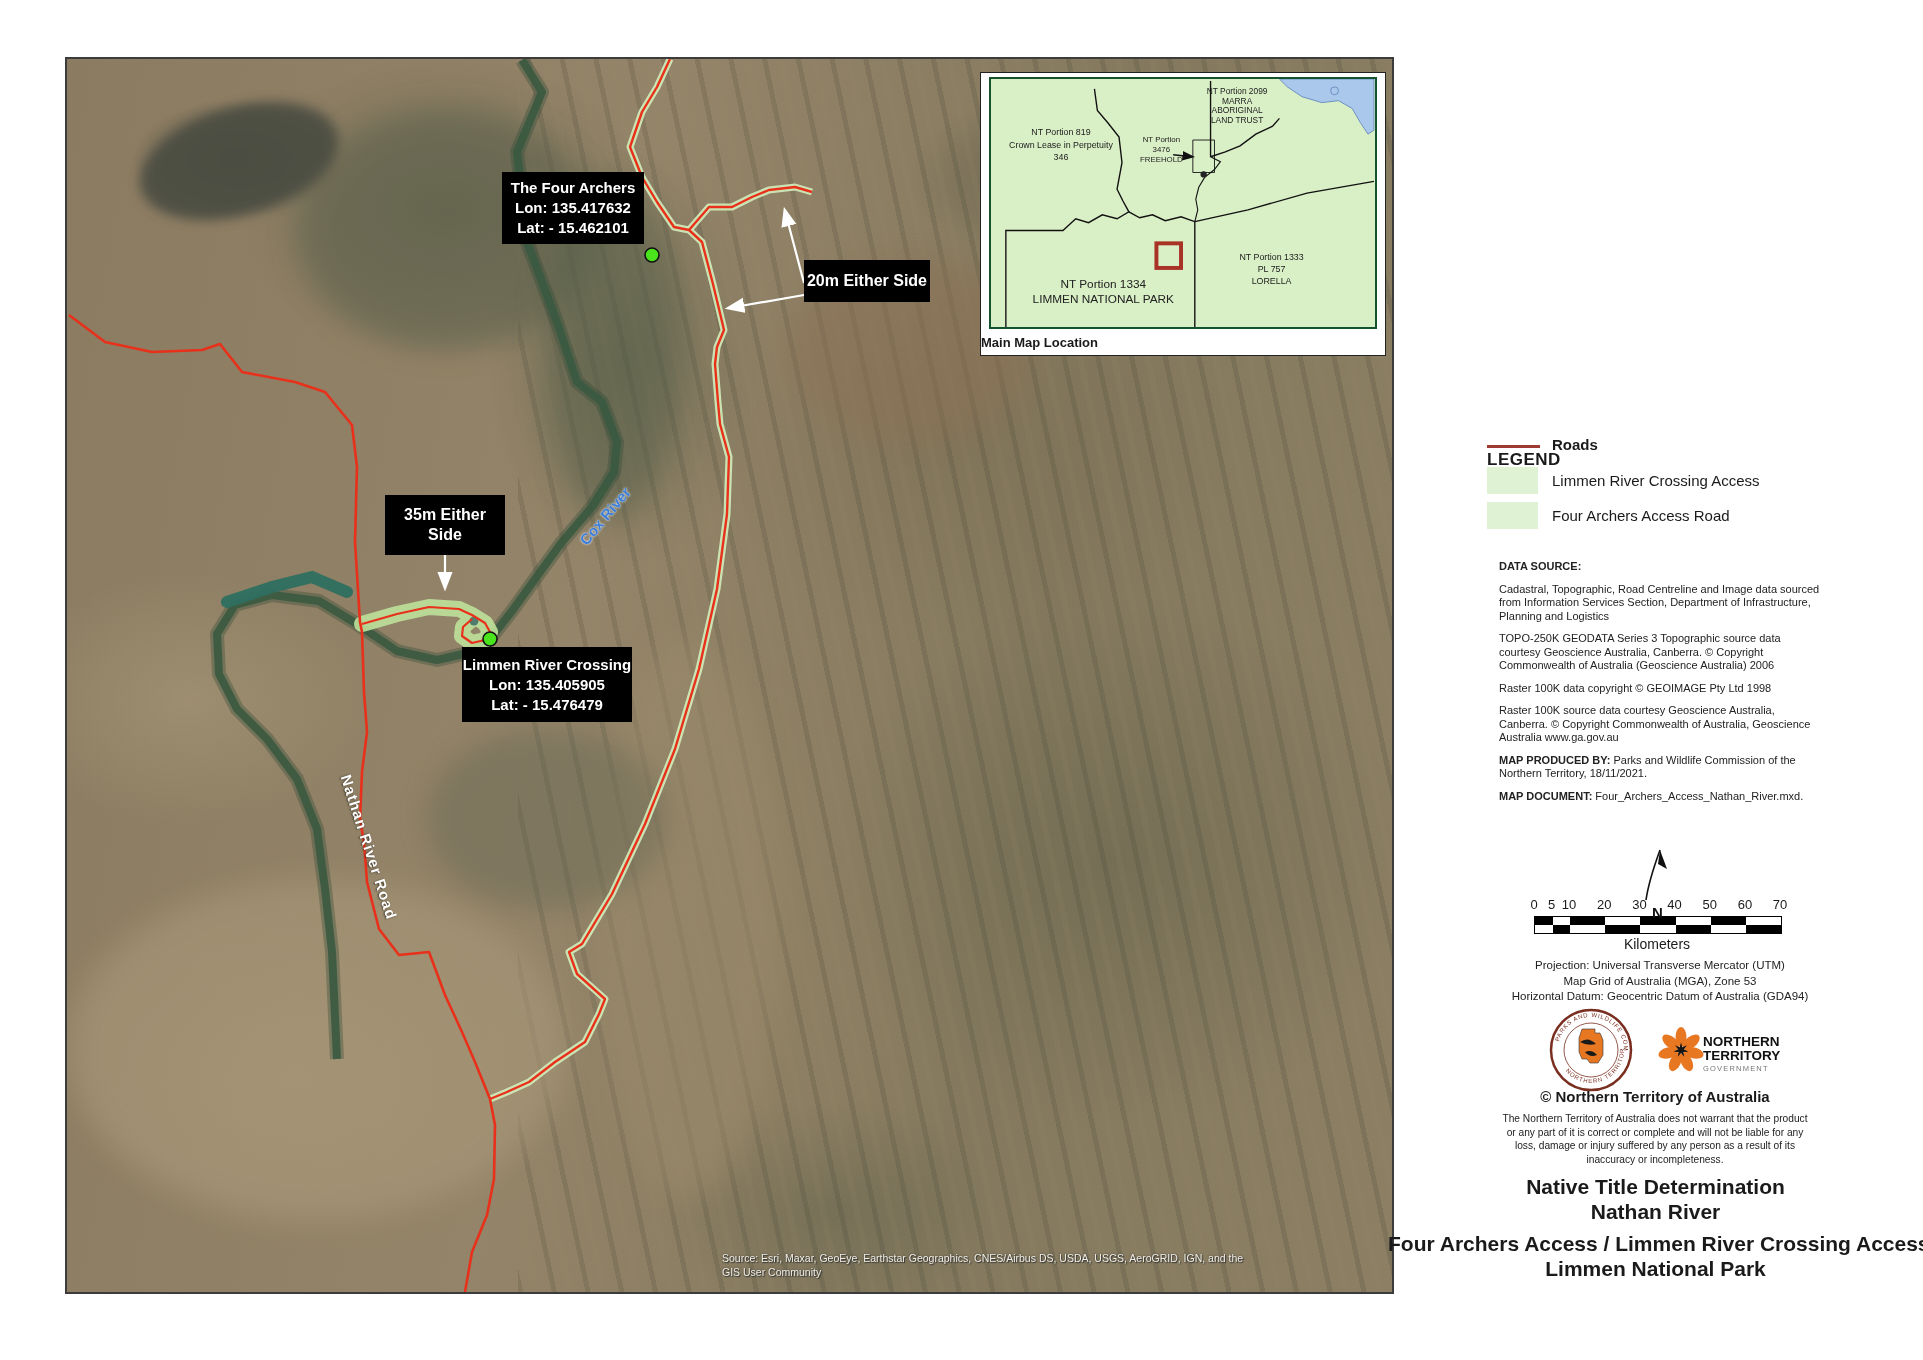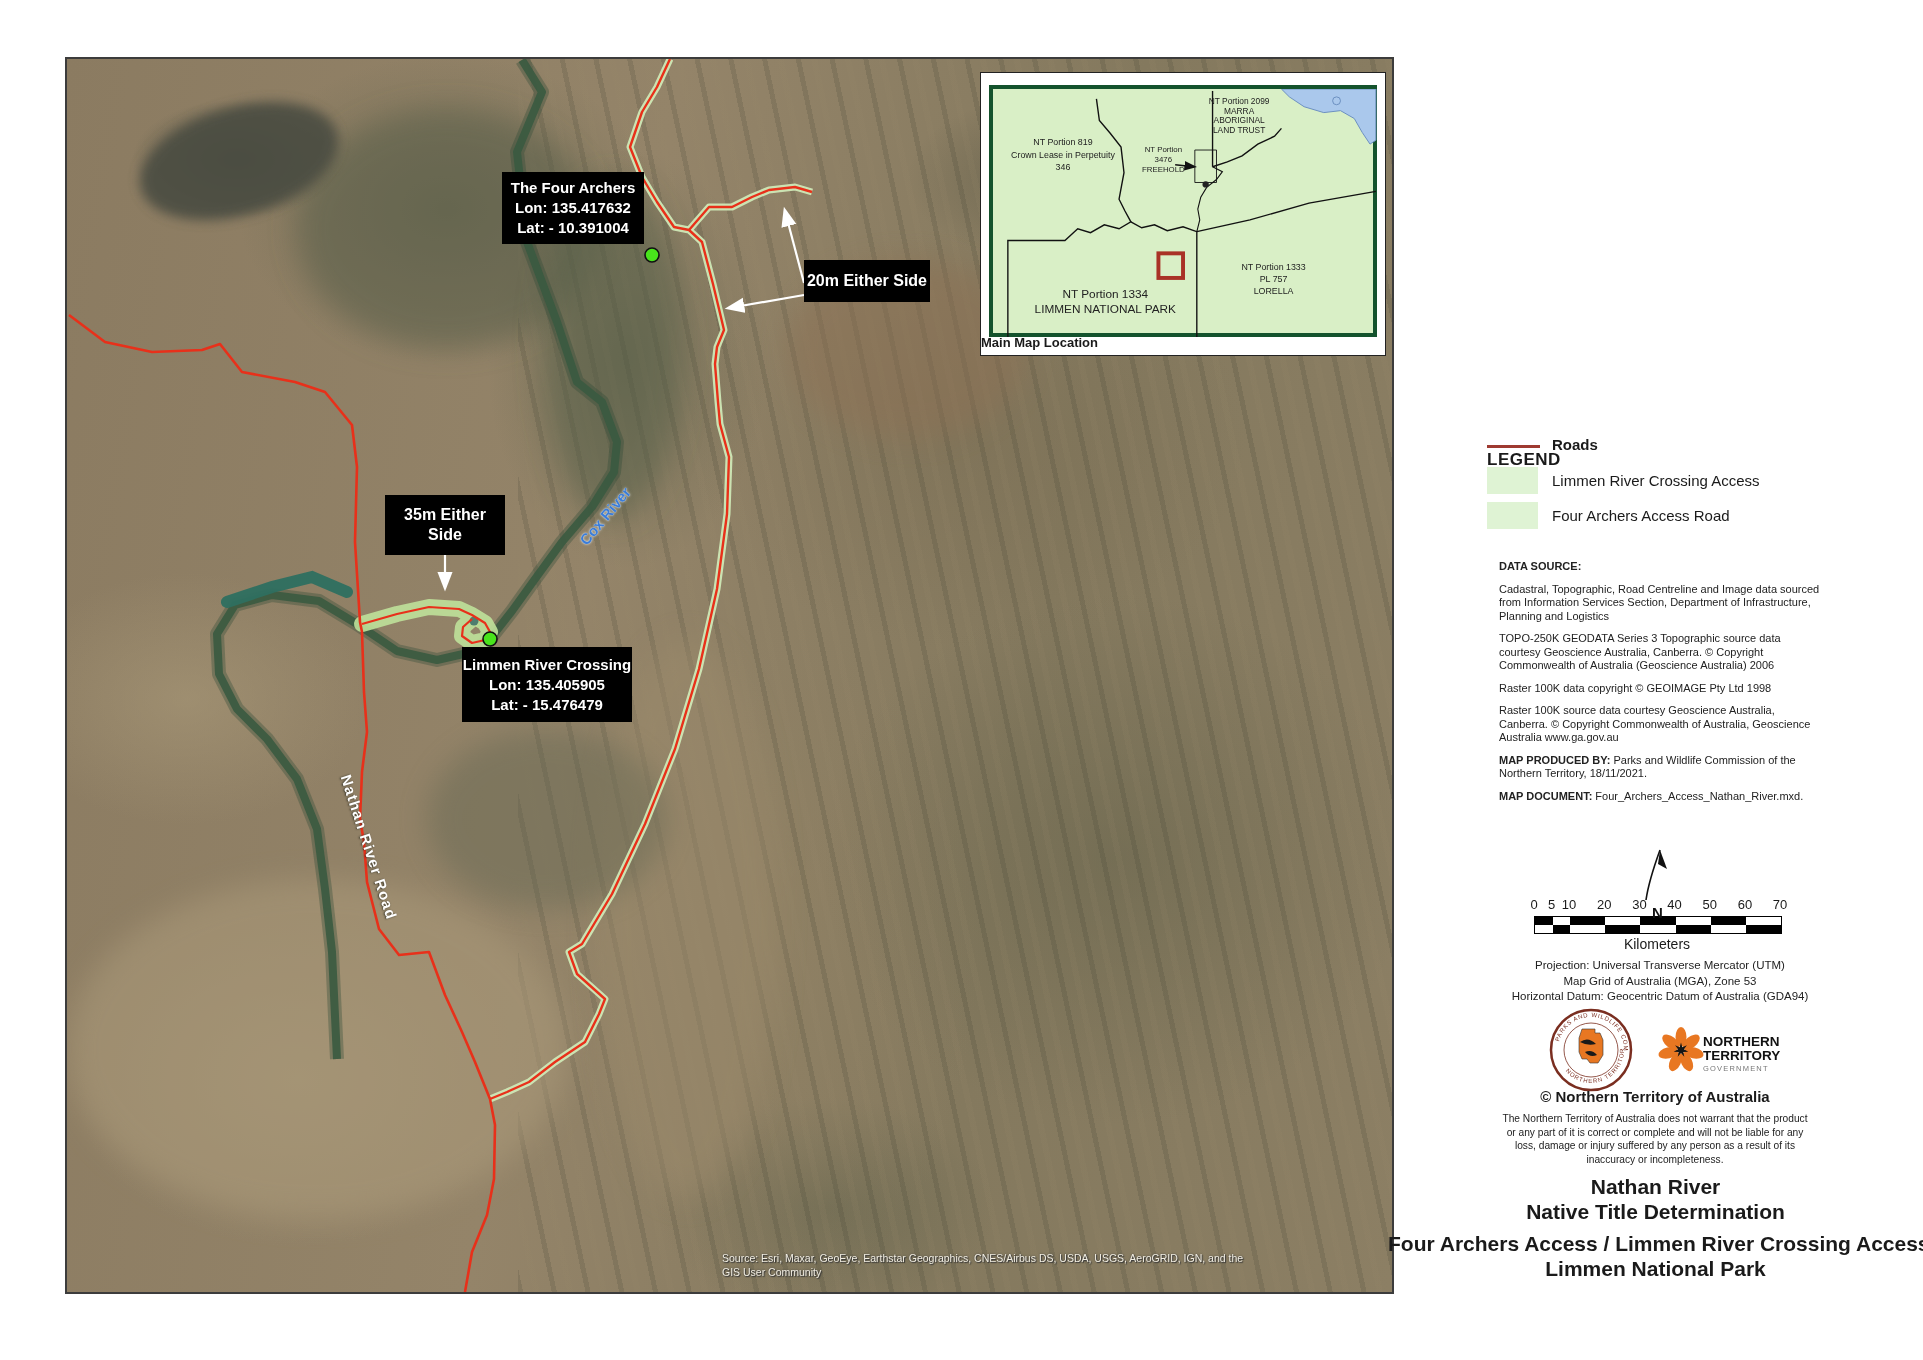--- a/index.html
+++ b/index.html
@@ -40,21 +40,21 @@
        color:#3b7dd8;font-size:15px;text-shadow:0 0 3px rgba(235,240,245,.9),0 0 1px rgba(255,255,255,.9);}
   .nrr{left:302px;top:788px;transform:translate(-50%,-50%) rotate(72deg);
        color:#ffffff;font-size:15px;letter-spacing:1px;text-shadow:0 1px 2px rgba(40,40,30,.9);}
 
   .attr{position:absolute;left:655px;top:1192px;width:690px;z-index:6;color:#f2eee2;
         font-size:10.5px;line-height:14px;text-shadow:0 0 2px #444,1px 1px 1px #333;}
 
   
   .inset{position:absolute;left:913px;top:13px;width:404px;height:282px;background:#fff;
          border:1px solid #222;z-index:8;}
-  .inset .frame{position:absolute;left:8px;top:12px;width:388px;height:252px;border:4px solid #14532d;
+  .inset .frame{position:absolute;left:8px;top:4px;width:388px;height:252px;border:2px solid #14532d;
                 box-sizing:border-box;background:#d9efc6;}
   .inset .caption{position:absolute;left:0;top:260px;width:100%;text-align:left;
                   font-size:13px;font-weight:bold;line-height:20px;}
   .inset text{font-family:"Liberation Sans",sans-serif;fill:#222;}
 
   
   .legend-h{position:absolute;left:1487px;top:403px;font-size:17px;font-weight:bold;letter-spacing:.5px;margin-top:47px;}
   .leg-line{position:absolute;left:1487px;top:445px;width:53px;height:3px;}
   .leg-sw{position:absolute;width:51px;height:27px;}
   .leg-sw.s1{left:1487px;top:467px;}
@@ -144,21 +144,21 @@
       <line x1="737" y1="236" x2="662" y2="249" marker-end="url(#ah-w)"></line>
     </g>
 
     <circle cx="585" cy="196" r="7" stroke="#111" stroke-width="1.6" fill="#49e41c"></circle>
     <circle cx="423" cy="580" r="7" stroke="#111" stroke-width="1.6" fill="#49e41c"></circle>
   </svg>
 
   <div class="maplabel lbl-fa">
     <div>The Four Archers</div>
     <div>Lon: 135.417632</div>
-    <div>Lat: - 10.391004</div>
+    <div>Lat: - 15.462101</div>
   </div>
   <div class="maplabel lbl-20">
     <div>20m Either Side</div>
   </div>
   <div class="maplabel lbl-35">
     <div>35m Either Side</div>
   </div>
   <div class="maplabel lbl-lc">
     <div>Limmen River Crossing</div>
     <div>Lon: 135.405905</div>
@@ -319,17 +319,17 @@
   </g>
   <text x="48" y="22" font-size="13.5" font-weight="bold" fill="#111">NORTHERN</text>
   <text x="48" y="36" font-size="13.5" font-weight="bold" fill="#111">TERRITORY</text>
   <text x="48" y="47" font-size="7.5" fill="#777" letter-spacing="1.2">GOVERNMENT</text>
 </svg>
 
 <div class="copy">©  Northern Territory of Australia</div>
 <div class="discl">The Northern Territory of Australia does not warrant that the product or any part of it is correct or complete and will not be liable for any loss, damage or injury suffered by any person as a result of its inaccuracy or incompleteness.</div>
 
 <div class="titles">
+  <div class="t">Native Title Determination</div>
   <div class="t">Nathan River</div>
-  <div class="t">Native Title Determination</div>
   <div class="t t3">Four Archers Access / Limmen River Crossing Access</div>
   <div class="t">Limmen National Park</div>
 </div>
 
 </body></html>

